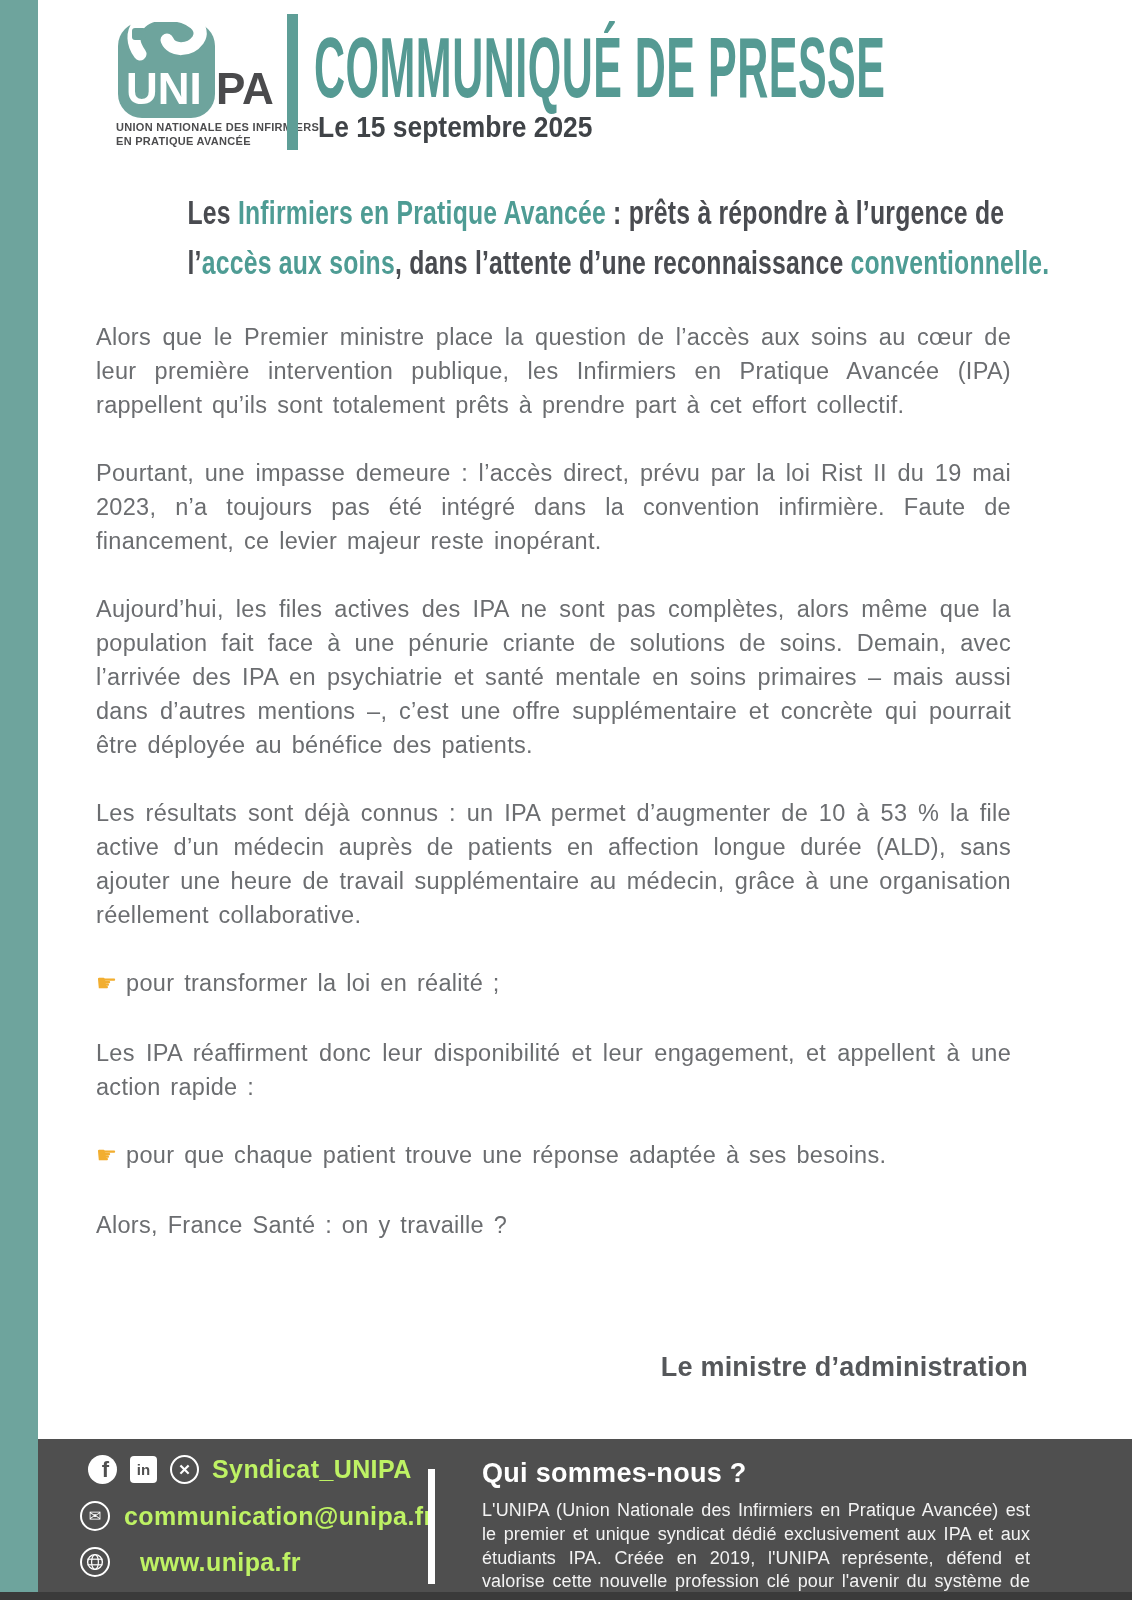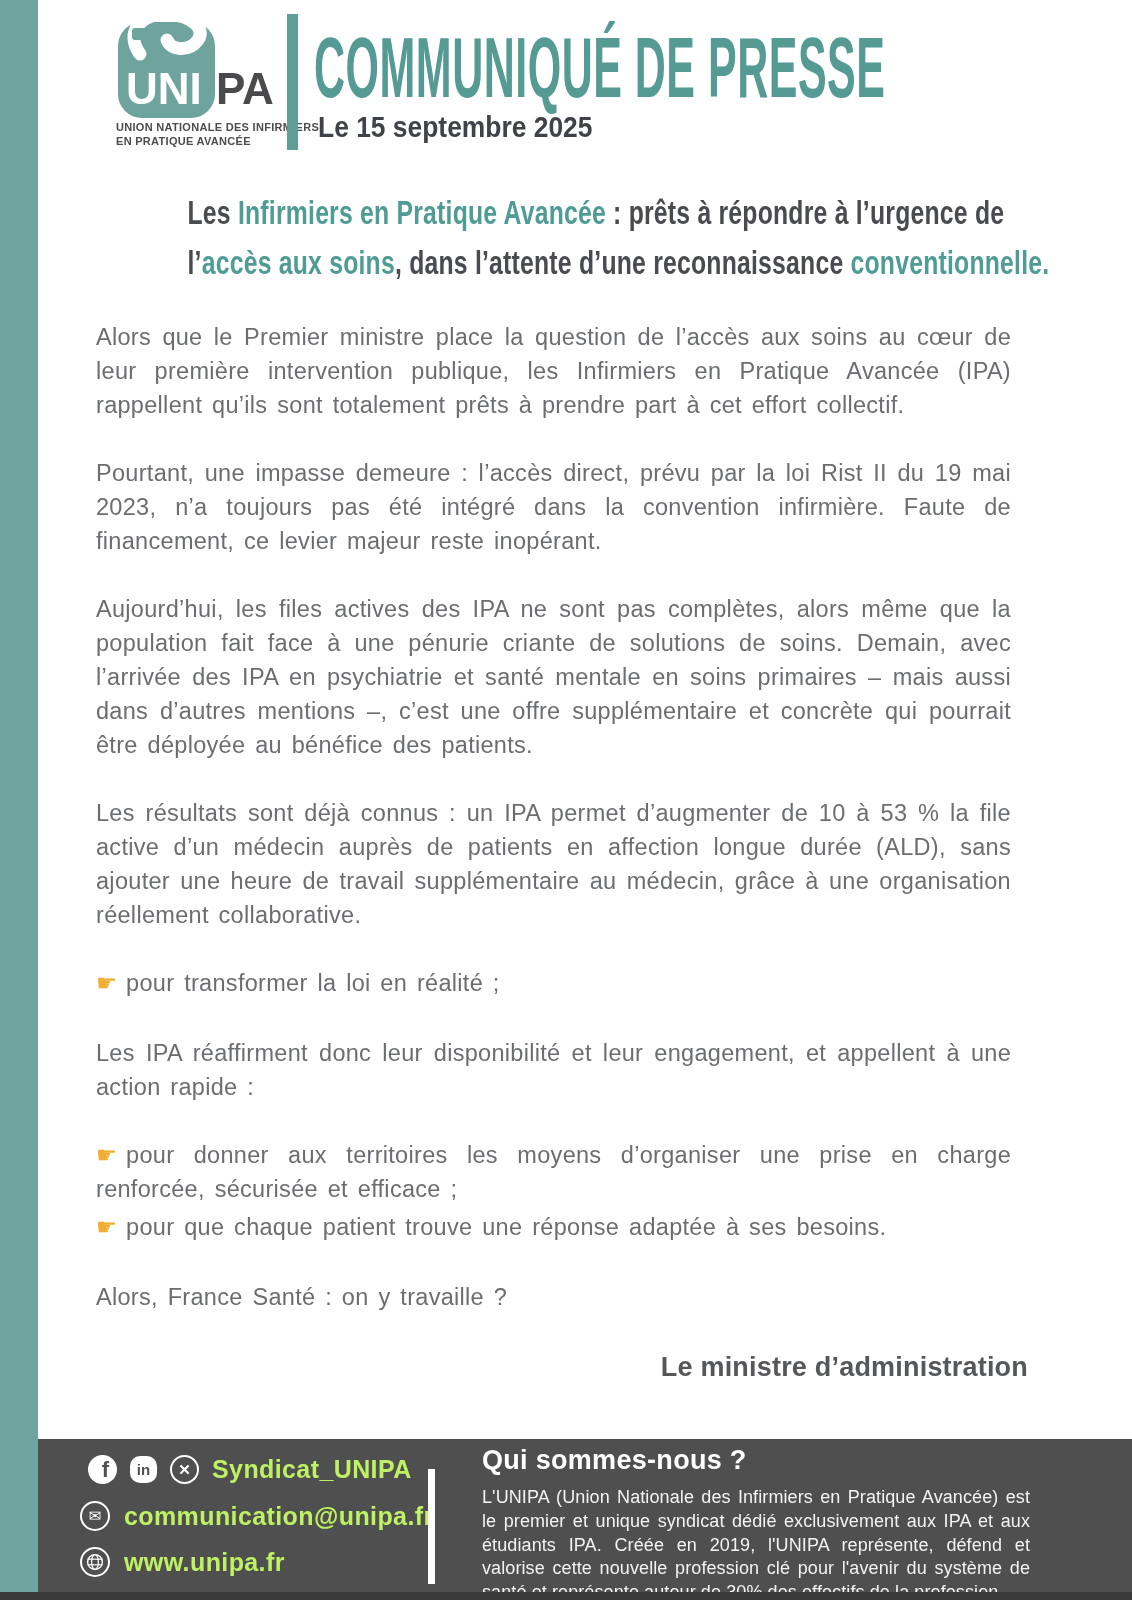--- a/index.html
+++ b/index.html
@@ -37,38 +37,38 @@
   .hand { color:#F2AE30; margin-right:9px; letter-spacing:0; }
   .signature { position:absolute; left:113px; top:1352px; width:915px; text-align:right;
                font-size:27px; font-weight:bold; color:#55575A; letter-spacing:.2px; }
 
   
   .footer { position:absolute; left:38px; top:1439px; width:1094px; height:153px; background:#4F4F4F; }
   .contacts { position:absolute; left:42px; top:0; width:350px; height:100%; color:#ffffff; }
   .contact-row { position:absolute; left:0; display:flex; align-items:center; }
   .row-social { top:16px; left:8px; gap:13px; }
   .row-email  { top:62px; gap:14px; }
-  .row-web    { top:108px; gap:14px; }
+  .row-web    { top:108px; gap:30px; }
   .contact-text { font-size:25px; font-weight:bold; color:#bef264; letter-spacing:.4px; white-space:nowrap; }
   .handle-text  { font-size:25px; font-weight:600; }
 
   .icon-fb { width:29px; height:29px; border-radius:50%; background:#ffffff; color:#4F4F4F;
              display:flex; align-items:center; justify-content:center;
              font-size:22px; font-weight:bold; padding-left:6px; overflow:hidden; }
-  .icon-li { width:27px; height:27px; border-radius:10px; background:#ffffff; color:#4F4F4F;
+  .icon-li { width:27px; height:27px; border-radius:4px; background:#ffffff; color:#4F4F4F;
              display:flex; align-items:center; justify-content:center; font-size:15px; font-weight:bold; }
   .icon-x  { width:29px; height:29px; border-radius:50%; border:2.5px solid #ffffff; color:#ffffff;
              display:flex; align-items:center; justify-content:center; font-size:15px; font-weight:bold; }
   .icon-ring { width:30px; height:30px; border-radius:50%; border:2.5px solid #ffffff; color:#ffffff;
              display:flex; align-items:center; justify-content:center; font-size:15px; }
 
   .footer-divider { position:absolute; left:390px; top:30px; width:7px; height:115px; background:#ffffff; }
 
   .about { position:absolute; left:444px; top:6px; width:548px; color:#ffffff; }
-  .about h3 { font-size:27px; font-weight:bold; letter-spacing:.3px; margin-bottom:10px; }
+  .about h3 { font-size:27px; font-weight:bold; letter-spacing:.3px; margin-bottom:10px;margin-top:13px; }
   .about p  { font-size:18px; line-height:23.8px; text-align:justify; color:#F3F3F3; letter-spacing:.1px; }
 </style>
 </head>
 <body>
 
 <div class="page">
 
   <div class="sidebar"></div>
 
   <svg class="logo-svg" width="185" height="118" viewBox="0 0 185 118">
@@ -92,21 +92,20 @@
       <div class="hl-line"><span>l’</span><span class="teal">accès aux soins</span><span>, dans l’attente d’une reconnaissance </span><span class="teal">conventionnelle.</span></div>
     </div>
 
   <div class="body-flow">
       <div class="para">Alors que le Premier ministre place la question de l’accès aux soins au cœur de leur première intervention publique, les Infirmiers en Pratique Avancée (IPA) rappellent qu’ils sont totalement prêts à prendre part à cet effort collectif.</div>
       <div class="para">Pourtant, une impasse demeure : l’accès direct, prévu par la loi Rist II du 19 mai 2023, n’a toujours pas été intégré dans la convention infirmière. Faute de financement, ce levier majeur reste inopérant.</div>
       <div class="para">Aujourd’hui, les files actives des IPA ne sont pas complètes, alors même que la population fait face à une pénurie criante de solutions de soins. Demain, avec l’arrivée des IPA en psychiatrie et santé mentale en soins primaires – mais aussi dans d’autres mentions –, c’est une offre supplémentaire et concrète qui pourrait être déployée au bénéfice des patients.</div>
       <div class="para">Les résultats sont déjà connus : un IPA permet d’augmenter de 10 à 53 % la file active d’un médecin auprès de patients en affection longue durée (ALD), sans ajouter une heure de travail supplémentaire au médecin, grâce à une organisation réellement collaborative.</div>
       <div class="para bullet"><span class="hand">☛</span>pour transformer la loi en réalité ;</div>
       <div class="para">Les IPA réaffirment donc leur disponibilité et leur engagement, et appellent à une action rapide :</div>
-      <div class="para bullet"><span class="hand">☛</span>pour donner aux territoires les moyens d’organiser une prise en charge renforcée, sécurisée et efficace ;</div>
       <div class="para bullet"><span class="hand">☛</span>pour que chaque patient trouve une réponse adaptée à ses besoins.</div>
       <div class="para">Alors, France Santé : on y travaille ?</div>
     </div>
 
   <div class="signature">Le ministre d’administration</div>
 
   <div class="footer">
     <div class="contacts">
       <div class="contact-row row-social">
         <span class="icon-fb">f</span>

